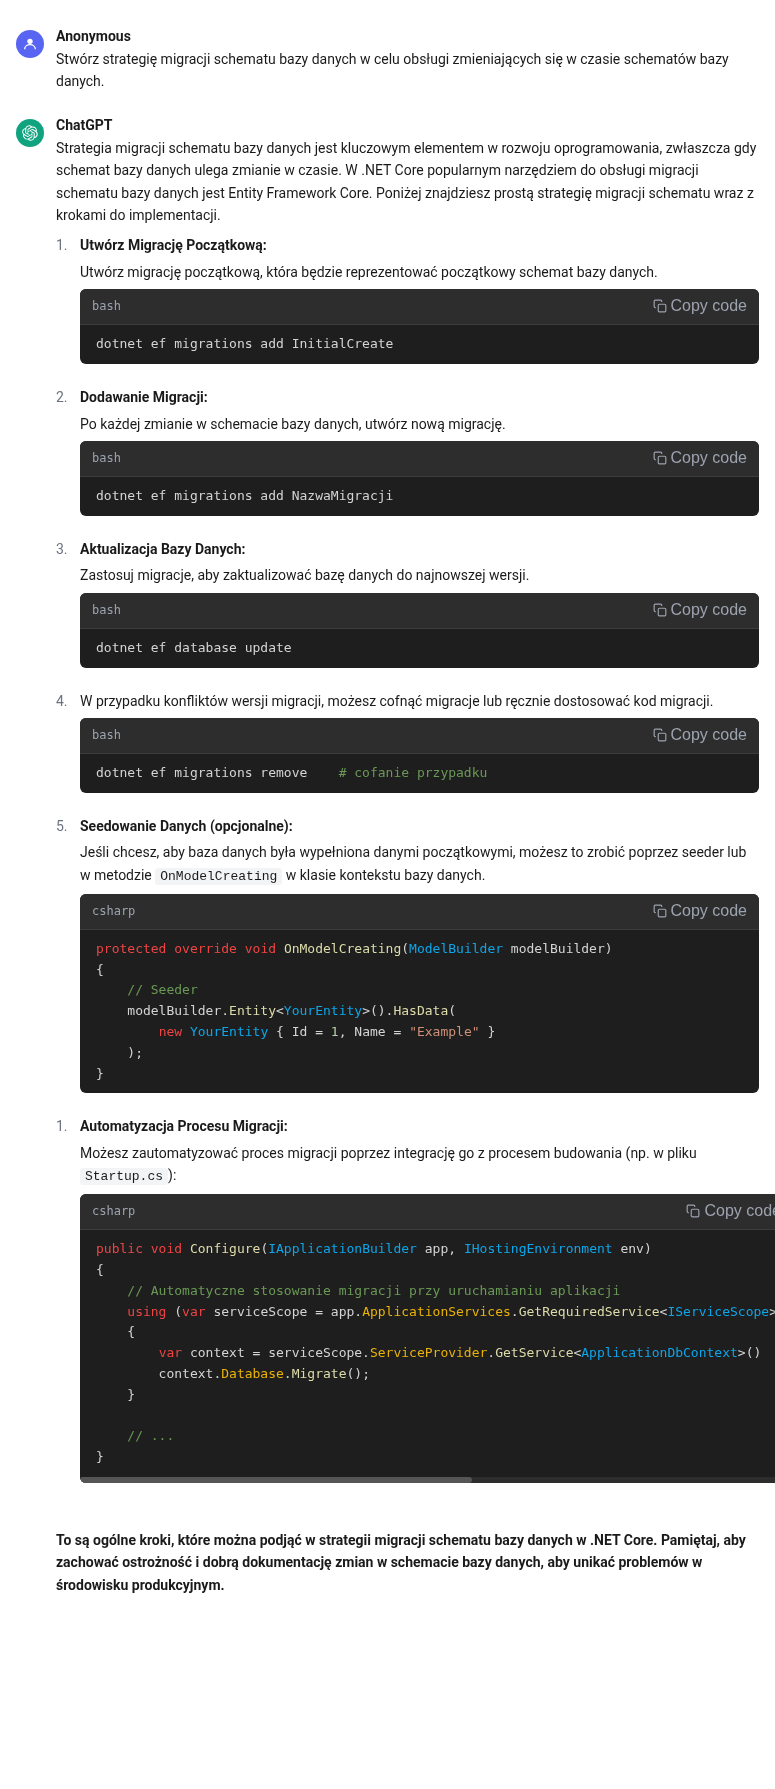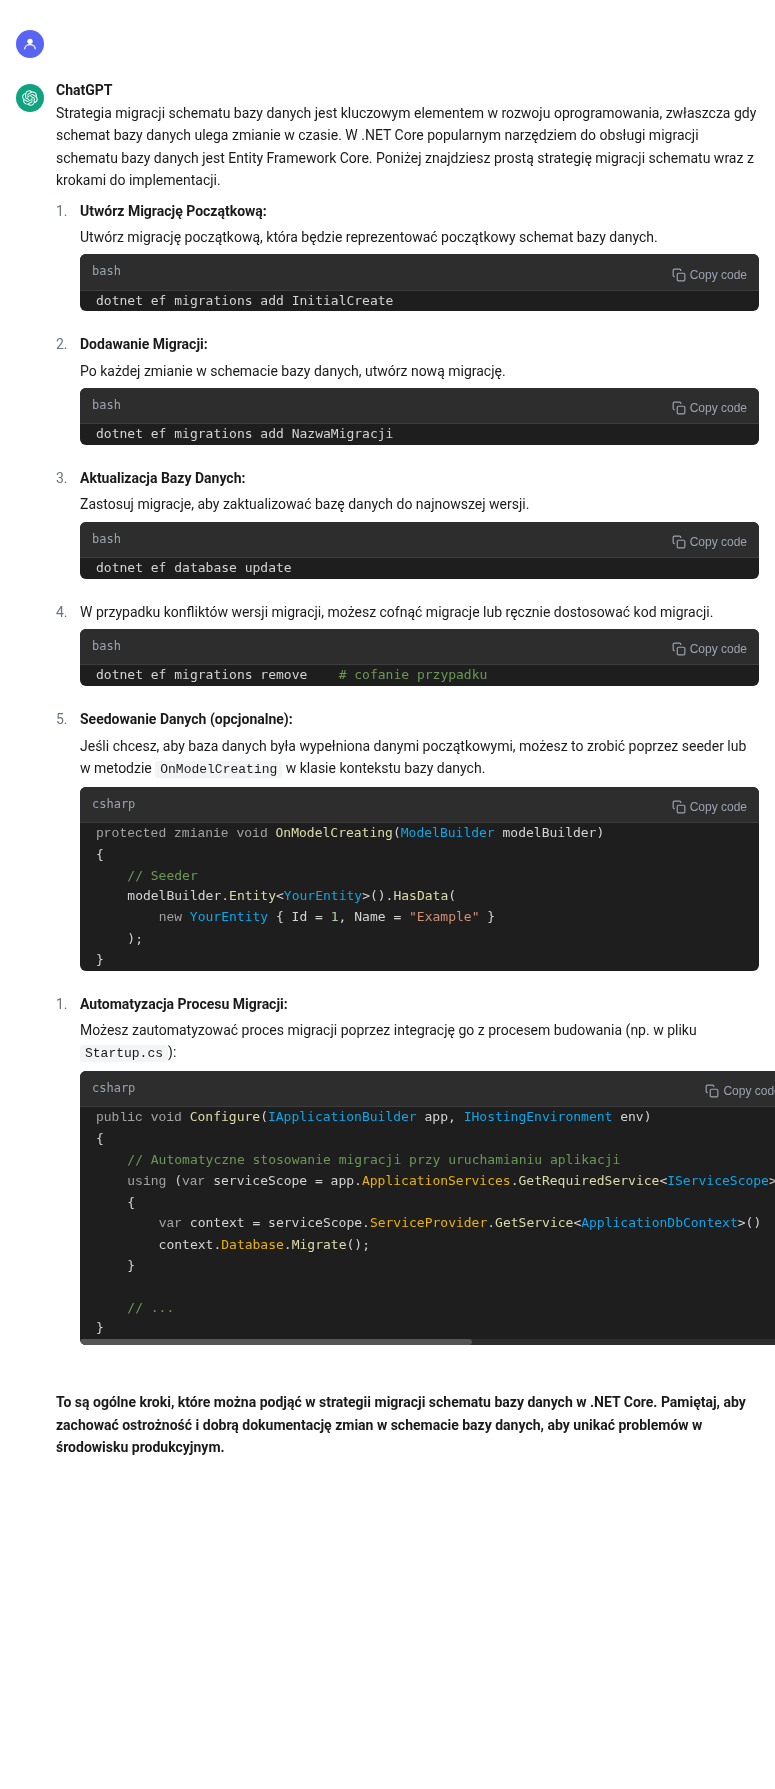--- a/index.html
+++ b/index.html
@@ -94,60 +94,60 @@
       line-height: 1.6;
     }
     .code-block {
       background: #1e1e1e;
       border-radius: 6px;
       overflow: hidden;
       margin: 6px 0;
     }
     .code-header {
       display: flex;
-      align-items: flex-end;
+      align-items: flex-start;
       justify-content: space-between;
       padding: 8px 12px;
       background: #2d2d2d;
       border-bottom: 1px solid #3d3d3d;
     }
     .code-lang {
       font-size: 12px;
       color: #9ca3af;
       font-family: monospace;
     }
     .copy-btn {
       display: flex;
       align-items: center;
       gap: 4px;
-      font-size: 12px;
+      font-size: 16px;
       color: #9ca3af;
       cursor: pointer;
       background: none;
       border: none;
       padding: 0;
     }
     .copy-icon {
       width: 14px;
       height: 14px;
     }
     .code-body {
-      padding: 0 16px;
+      padding: 9px 16px;
       font-family: 'Courier New', Courier, monospace;
       font-size: 13px;
       line-height: 1.6;
       color: #d4d4d4;
       overflow-x: auto;
     }
     .code-body code {
       white-space: pre;
       display: block;
     }
     
-    .kw { color: #a3a3a3; font-family: Liberation Mono, monospace; } 
+    .kw { color: #ef4444; } 
     .fn { color: #dcdcaa; } 
     .type { color: #0ea5e9; } 
     .str { color: #ce9178; } 
     .num { color: #b5cea8; } 
     .cmt { color: #6a9955; } 
     .prop { color: #eab308; }
     .inline-code {
       background: #f3f4f6;
       padding: 1px 5px;
       border-radius: 3px;
@@ -182,20 +182,24 @@
 
 <div class="chat-container">
 
   <div class="message">
     <div class="avatar avatar-user">
       <svg width="16" height="16" viewBox="0 0 24 24" fill="none" xmlns="http://www.w3.org/2000/svg">
         <circle cx="12" cy="8" r="4" fill="white"></circle>
         <path d="M4 20c0-4 3.6-7 8-7s8 3 8 7" stroke="white" stroke-width="2" fill="none"></path>
       </svg>
     </div>
+    <div class="message-content">
+      <div class="message-author">Anonymous</div>
+      <div class="message-text">Stwórz strategię migracji schematu bazy danych w celu obsługi zmieniających się w czasie schematów bazy danych.</div>
+    </div>
   </div>
 
   <div class="message">
     <div class="avatar avatar-gpt">
       <svg viewBox="0 0 41 41" fill="none" xmlns="http://www.w3.org/2000/svg">
         <path d="M37.532 16.87a9.963 9.963 0 0 0-.856-8.184 10.078 10.078 0 0 0-10.855-4.835A9.964 9.964 0 0 0 18.306.5a10.079 10.079 0 0 0-9.614 6.977 9.967 9.967 0 0 0-6.664 4.834 10.08 10.08 0 0 0 1.24 11.817 9.965 9.965 0 0 0 .856 8.185 10.079 10.079 0 0 0 10.855 4.835 9.965 9.965 0 0 0 7.516 3.35 10.078 10.078 0 0 0 9.617-6.981 9.967 9.967 0 0 0 6.663-4.834 10.079 10.079 0 0 0-1.243-11.813zM22.498 37.886a7.474 7.474 0 0 1-4.799-1.735c.061-.033.168-.091.237-.134l7.964-4.6a1.294 1.294 0 0 0 .655-1.134V19.054l3.366 1.944a.12.12 0 0 1 .066.092v9.299a7.505 7.505 0 0 1-7.49 7.496zM6.392 31.006a7.471 7.471 0 0 1-.894-5.023c.06.036.162.099.237.141l7.964 4.6a1.297 1.297 0 0 0 1.308 0l9.724-5.614v3.888a.12.12 0 0 1-.048.103l-8.051 4.649a7.504 7.504 0 0 1-10.24-2.744zM4.297 13.62A7.469 7.469 0 0 1 8.2 10.333c0 .068-.004.19-.004.274v9.201a1.294 1.294 0 0 0 .654 1.132l9.723 5.614-3.366 1.944a.12.12 0 0 1-.114.012L7.044 23.86a7.504 7.504 0 0 1-2.747-10.24zm27.658 6.437l-9.724-5.615 3.367-1.943a.121.121 0 0 1 .114-.012l8.048 4.648a7.498 7.498 0 0 1-1.158 13.528v-9.476a1.293 1.293 0 0 0-.647-1.13zm3.35-5.043c-.059-.037-.162-.099-.236-.141l-7.965-4.6a1.298 1.298 0 0 0-1.308 0l-9.723 5.614v-3.888a.12.12 0 0 1 .048-.103l8.05-4.645a7.497 7.497 0 0 1 11.135 7.763zm-21.063 6.929l-3.367-1.944a.12.12 0 0 1-.065-.092v-9.299a7.497 7.497 0 0 1 12.293-5.756 6.94 6.94 0 0 0-.236.134l-7.965 4.6a1.294 1.294 0 0 0-.654 1.132l-.006 11.225zm1.829-3.943l4.33-2.501 4.332 2.498v4.998l-4.331 2.499-4.331-2.499V18z" fill="white"></path>
       </svg>
     </div>
     <div class="message-content">
       <div class="message-author">ChatGPT</div>
@@ -305,21 +309,21 @@
                   <span class="code-lang">csharp</span>
                   <button class="copy-btn">
                     <svg class="copy-icon" viewBox="0 0 24 24" fill="none" stroke="#9ca3af" stroke-width="2">
                       <rect x="9" y="9" width="13" height="13" rx="2" ry="2"></rect>
                       <path d="M5 15H4a2 2 0 0 1-2-2V4a2 2 0 0 1 2-2h9a2 2 0 0 1 2 2v1"></path>
                     </svg>
                     <span>Copy code</span>
                   </button>
                 </div>
                 <div class="code-body">
-                  <code><span class="kw">protected</span> <span class="kw">zmianie</span> <span class="kw">void</span> <span class="fn">OnModelCreating</span>(<span class="type">ModelBuilder</span> modelBuilder)
+                  <code><span class="kw">protected</span> <span class="kw">override</span> <span class="kw">void</span> <span class="fn">OnModelCreating</span>(<span class="type">ModelBuilder</span> modelBuilder)
 {
     <span class="cmt">// Seeder</span>
     modelBuilder.<span class="fn">Entity</span>&lt;<span class="type">YourEntity</span>&gt;().<span class="fn">HasData</span>(
         <span class="kw">new</span> <span class="type">YourEntity</span> { Id = <span class="num">1</span>, Name = <span class="str">"Example"</span> }
     );
 }</code>
                 </div>
               </div>
             </div>
           </li>

